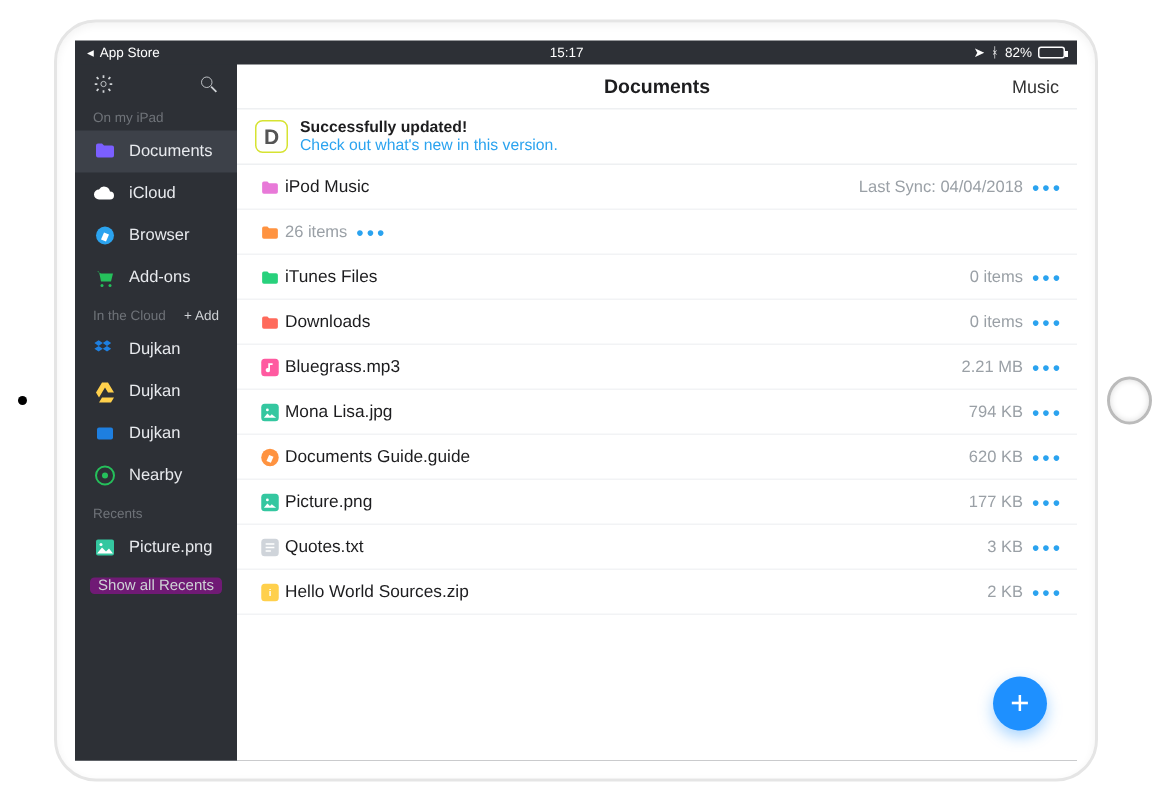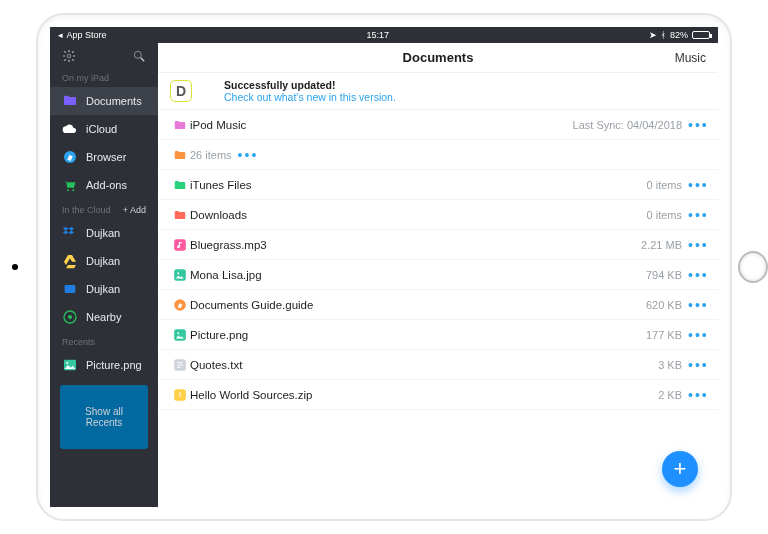--- a/index.html
+++ b/index.html
@@ -74,42 +74,42 @@
   .side-item {
     display:flex; align-items:center; gap:8px;
     padding:6px 12px;
     cursor:pointer;
   }
   .side-item.active { background:#3d4149; }
   .side-item .ficon { width:16px; height:16px; display:flex; align-items:center; justify-content:center;}
   .side-item .ficon svg { width:16px; height:16px; }
   .side-item .lbl { font-size:11px; color:#e8eaee;}
   .recents-btn {
-    margin:6px 10px; padding:21px; text-align:center;
-    background:#0369a1; border-radius:3px; font-size:10px; color:#cfd2d6;
+    margin:6px 10px; padding:0; text-align:center;
+    background:#701a75; border-radius:3px; font-size:10px; color:#cfd2d6;
   }
   .main {
     flex:1; background:#fff; display:flex; flex-direction:column; min-width:0;
   }
   .titlebar {
     height:30px; display:flex; align-items:center; justify-content:center; position:relative;
     border-bottom:1px solid #eef0f2;
   }
   .titlebar .title { font-size:13px; font-weight:600; color:#1d1d1f;}
   .titlebar .select { position:absolute; right:12px; font-size:12px; color:#333;}
   .banner {
     display:flex; align-items:center; gap:8px; padding:6px 12px;
     border-bottom:1px solid #eef0f2;
   }
   .banner .bicon {
     width:22px; height:22px; border:1px solid #d6e332; border-radius:5px;
     display:flex; align-items:center; justify-content:center;
     color:#555; font-weight:700; font-size:14px; background:#fff;
   }
-  .banner .btext { font-size:10.5px;margin-left:24px; }
+  .banner .btext { font-size:10.5px; }
   .banner .btext .h { font-weight:700; color:#1d1d1f; }
   .banner .btext .s { color:#2ba3ef;text-align:right; }
   .list { flex:1; overflow:auto;}
   .row {
     display:flex; align-items:center; height:30px; padding:0 12px;
     border-bottom:1px solid #f2f3f5;
     gap:0;
   }
   .row .ricon { width:20px; height:20px; border-radius:4px; display:flex; align-items:center; justify-content:center;}
   .row .ricon svg { width:14px; height:14px; }

